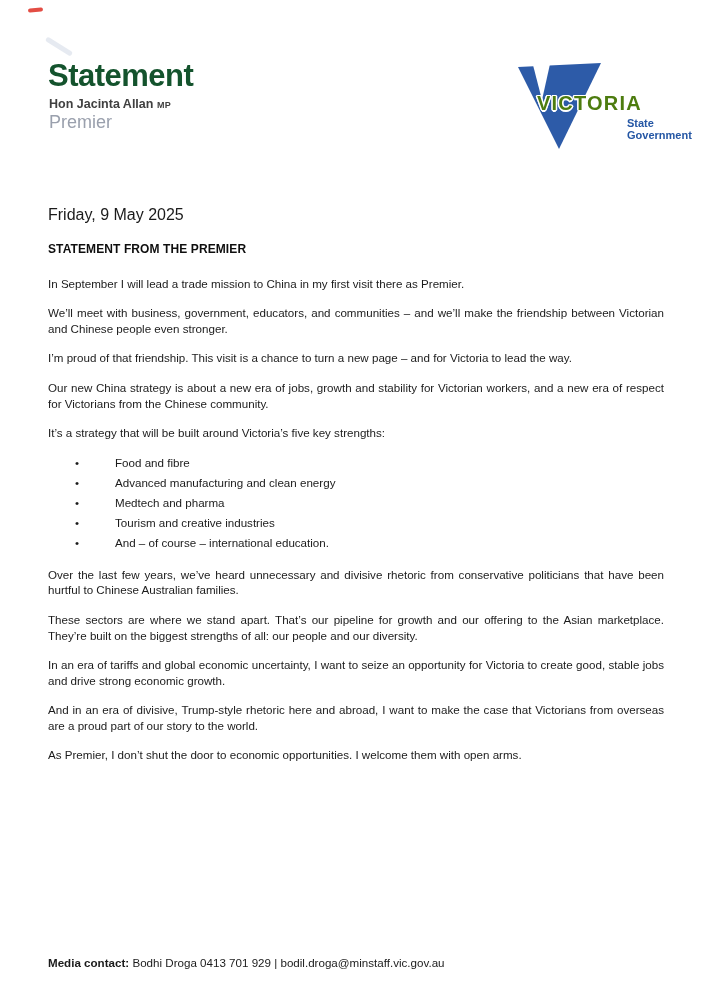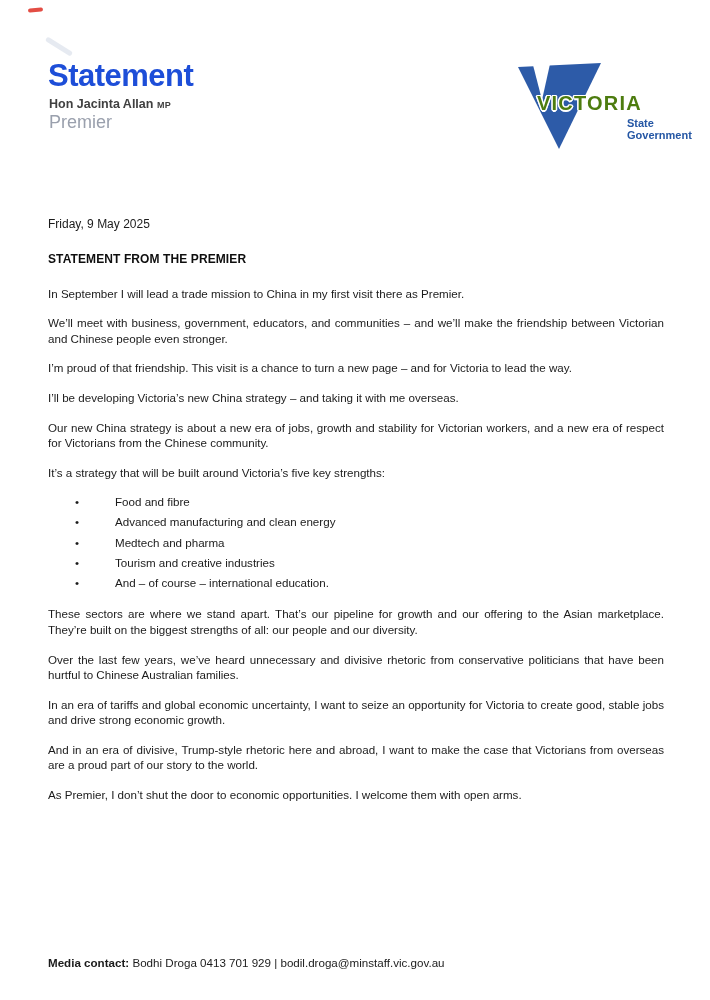--- a/index.html
+++ b/index.html
@@ -18,21 +18,21 @@
     background:#e03a30;border-radius:2px;transform:rotate(-6deg);opacity:.9;
   }
   .smudge{
     position:absolute;left:44px;top:44px;width:30px;height:5px;
     background:#dde3ec;border-radius:3px;transform:rotate(32deg);opacity:.75;
   }
   
   .masthead{
     position:absolute;left:48px;top:58px;
     font-size:31px;font-weight:bold;letter-spacing:-.5px;
-    color:#1d4ed8;
+    color:#14532d;
   }
   .author{
     position:absolute;left:49px;top:97px;
     font-size:12.5px;font-weight:bold;color:#404040;white-space:nowrap;
   }
   .author .mp{font-size:9px;letter-spacing:.3px;}
   .role{
     position:absolute;left:49px;top:112px;
     font-size:18px;color:#9aa0ad;
   }
@@ -47,21 +47,21 @@
   }
   .logo-sub{
     position:absolute;left:584px;top:118px;
     font-size:11px;font-weight:bold;line-height:11.5px;color:#2456a4;margin-left:43px;
   }
   
   .content{
     position:absolute;left:48px;top:199px;width:616px;
     font-size:11.6px;line-height:15.6px;
   }
-  .date{font-size:12px;margin:18px 0 16px 0;}
+  .date{font-size:16px;margin:8px 0 16px 0;}
   h1.doc-title{
     font-size:12px;line-height:20px;font-weight:bold;color:#0e0e0e;
     margin:0 0 17px 0;letter-spacing:.1px;
   }
   .content p{margin:0 0 14px 0;text-align:justify;}
   ul.strengths{
     list-style:none;margin:0 0 16px 0;padding:0;
   }
   ul.strengths li{
     position:relative;padding-left:67px;margin:0 0 4.5px 0;
@@ -101,21 +101,20 @@
     <div>Government</div>
   </div>
 
   <div class="content">
     <div class="date">Friday, 9 May 2025</div>
     <h1 class="doc-title">STATEMENT FROM THE PREMIER</h1>
 
     <p>In September I will lead a trade mission to China in my first visit there as Premier.</p>
     <p>We’ll meet with business, government, educators, and communities – and we’ll make the friendship between Victorian and Chinese people even stronger.</p>
     <p>I’m proud of that friendship. This visit is a chance to turn a new page – and for Victoria to lead the way.</p>
-    <p>I’ll be developing Victoria’s new China strategy – and taking it with me overseas.</p>
     <p>Our new China strategy is about a new era of jobs, growth and stability for Victorian workers, and a new era of respect for Victorians from the Chinese community.</p>
     <p>It’s a strategy that will be built around Victoria’s five key strengths:</p>
 
     <ul class="strengths">
       <li>
         <span class="marker">•</span>
         <span>Food and fibre</span>
       </li>
       <li>
         <span class="marker">•</span>
@@ -128,22 +127,22 @@
       <li>
         <span class="marker">•</span>
         <span>Tourism and creative industries</span>
       </li>
       <li>
         <span class="marker">•</span>
         <span>And – of course – international education.</span>
       </li>
     </ul>
 
+    <p>Over the last few years, we’ve heard unnecessary and divisive rhetoric from conservative politicians that have been hurtful to Chinese Australian families.</p>
     <p>These sectors are where we stand apart. That’s our pipeline for growth and our offering to the Asian marketplace. They’re built on the biggest strengths of all: our people and our diversity.</p>
-    <p>Over the last few years, we’ve heard unnecessary and divisive rhetoric from conservative politicians that have been hurtful to Chinese Australian families.</p>
     <p>In an era of tariffs and global economic uncertainty, I want to seize an opportunity for Victoria to create good, stable jobs and drive strong economic growth.</p>
     <p>And in an era of divisive, Trump-style rhetoric here and abroad, I want to make the case that Victorians from overseas are a proud part of our story to the world.</p>
     <p>As Premier, I don’t shut the door to economic opportunities. I welcome them with open arms.</p>
   </div>
 
   <div class="media">
     <span class="lbl">Media contact:</span>
     <span>Bodhi Droga 0413 701 929 | bodil.droga@minstaff.vic.gov.au</span>
   </div>
 

